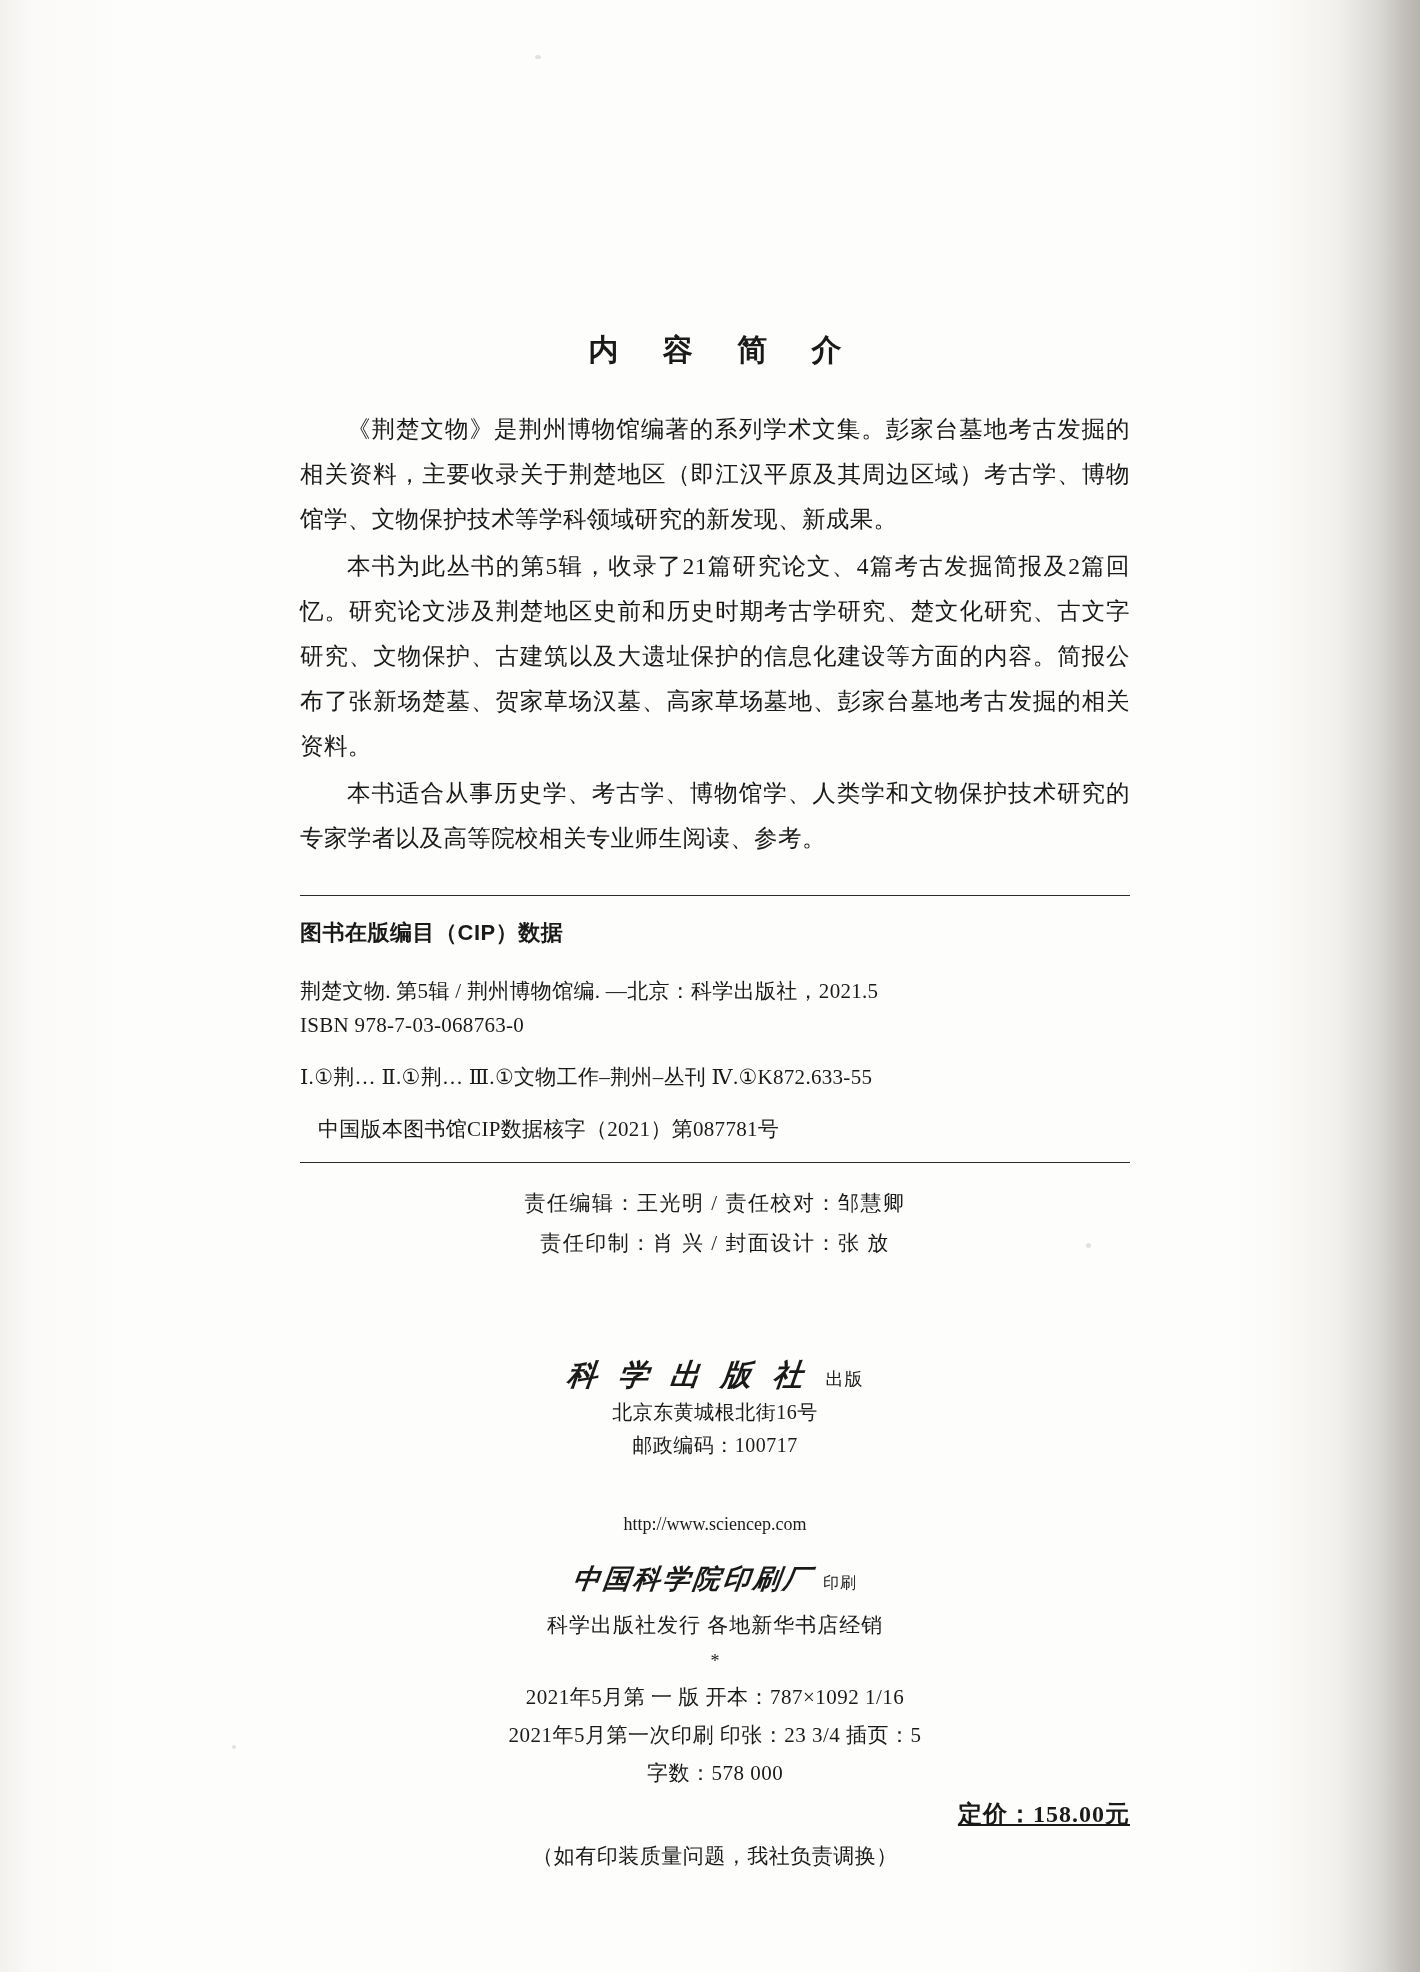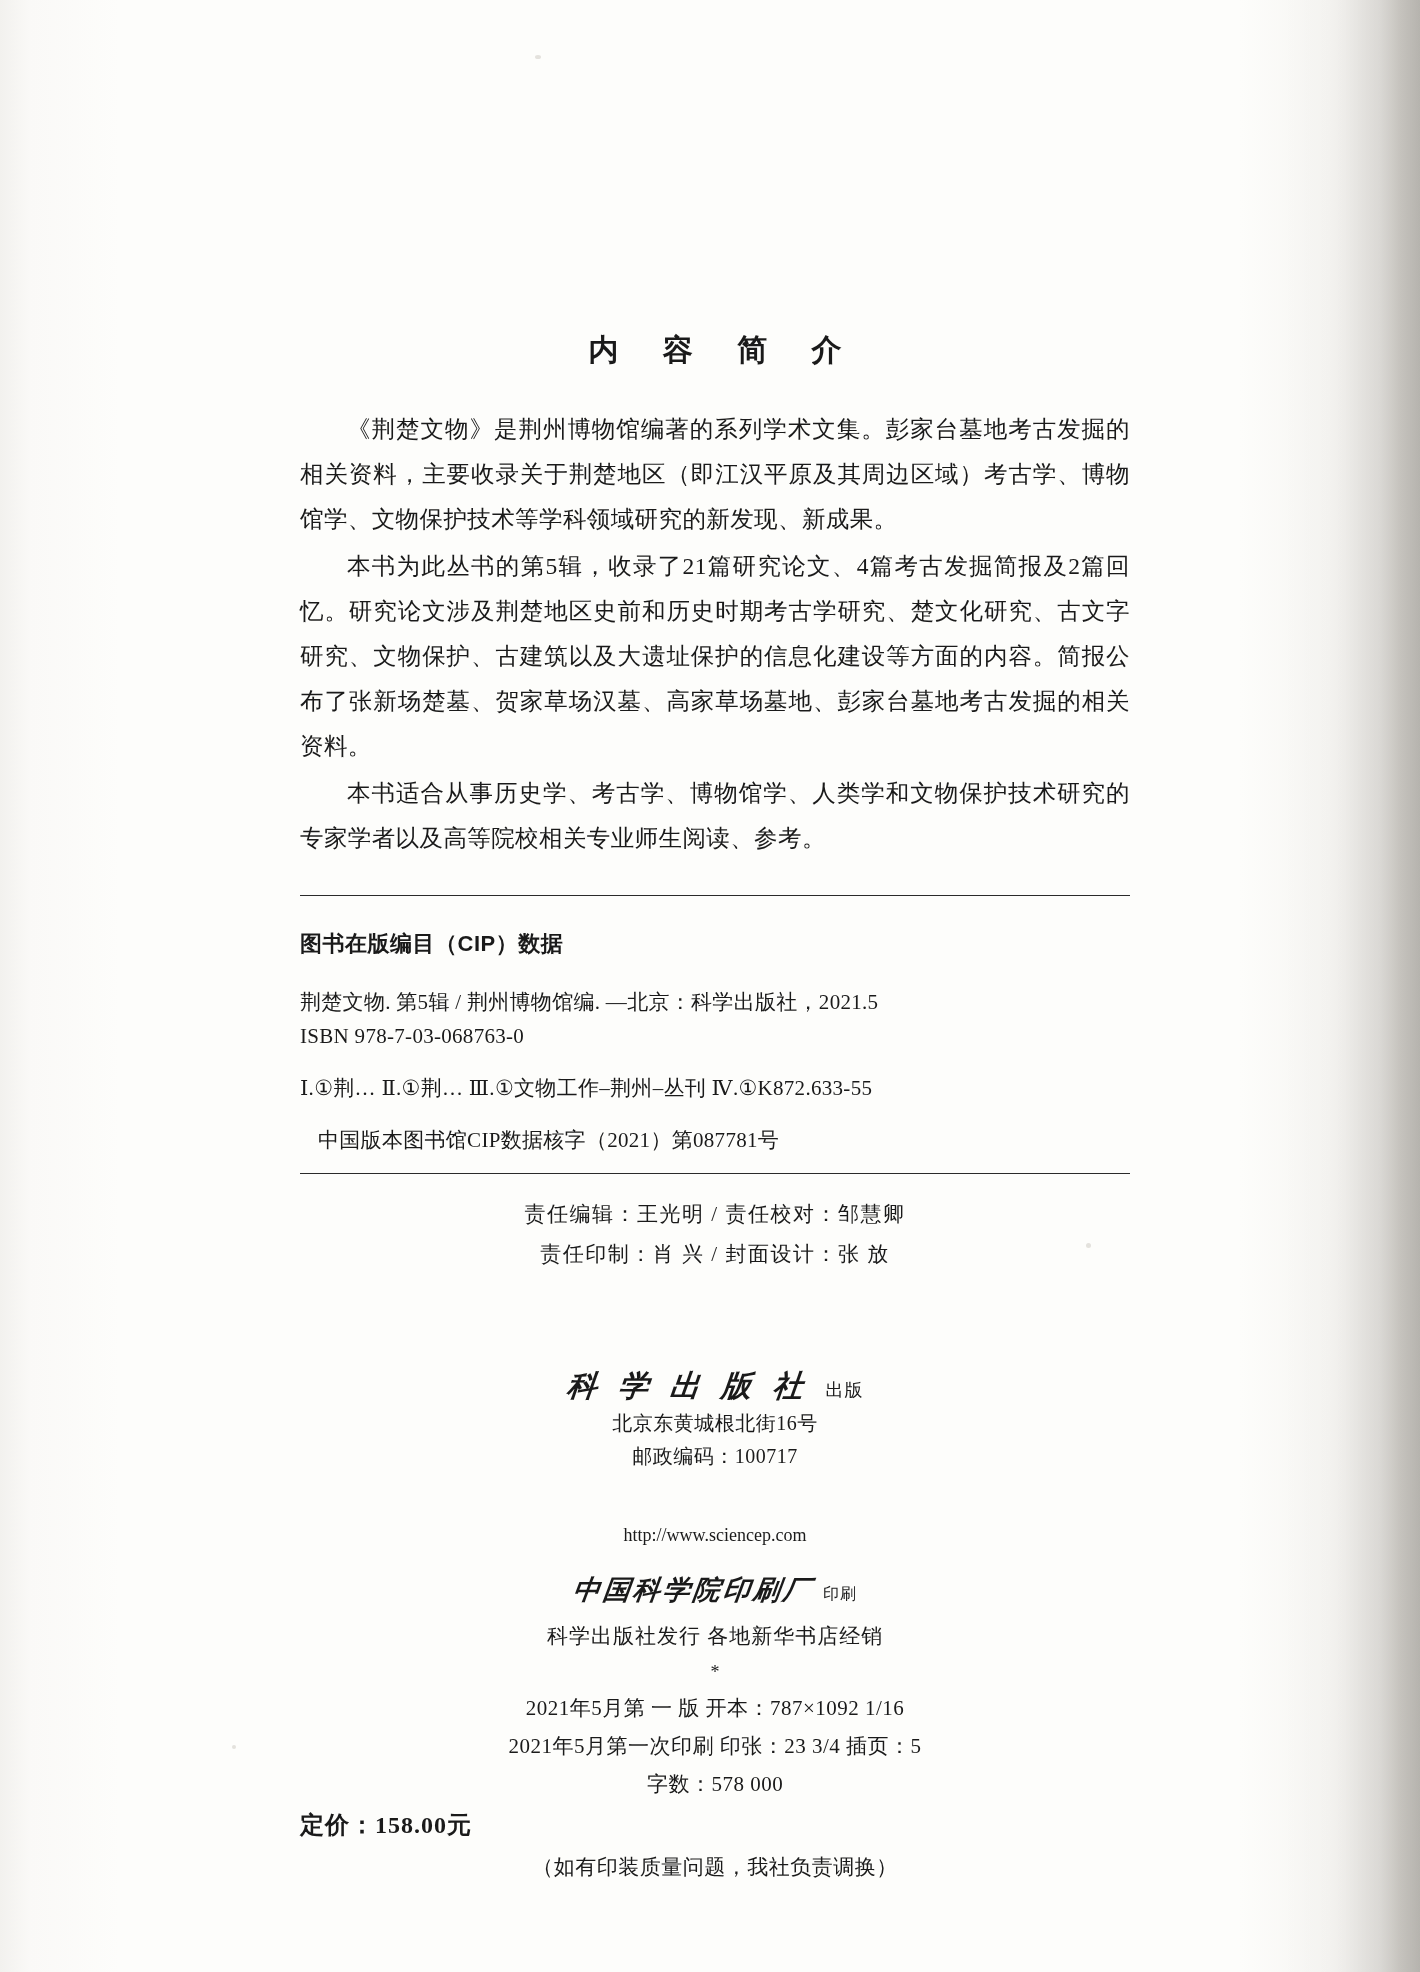--- a/index.html
+++ b/index.html
@@ -82,21 +82,21 @@
   }
 
   .cip-block {
     margin-top: 0;
     padding-top: 22px;
   }
   .cip-heading {
     font-size: 22px;
     font-weight: bold;
     font-family: "Liberation Sans", "DejaVu Sans", sans-serif;
-    margin: 11px 0 26px 0;
+    margin: 0 0 26px 0;
     letter-spacing: .5px;
   }
   .cip-line {
     font-size: 21px;
     line-height: 34px;
     margin: 0;
     letter-spacing: .3px;
   }
   .cip-gap {
     height: 18px;
@@ -195,23 +195,24 @@
 
   .spec {
     font-size: 21px;
     line-height: 38px;
     text-align: center;
     letter-spacing: .5px;
   }
   .price {
     font-size: 24px;
     font-weight: bold;
-    text-align: left;
+    text-align: right;
     line-height: 44px;
     letter-spacing: 1px;
+    text-decoration: underline;
   }
   .note {
     font-size: 21px;
     text-align: center;
     line-height: 40px;
     letter-spacing: .5px;
   }
 </style>
 </head>
 <body>

